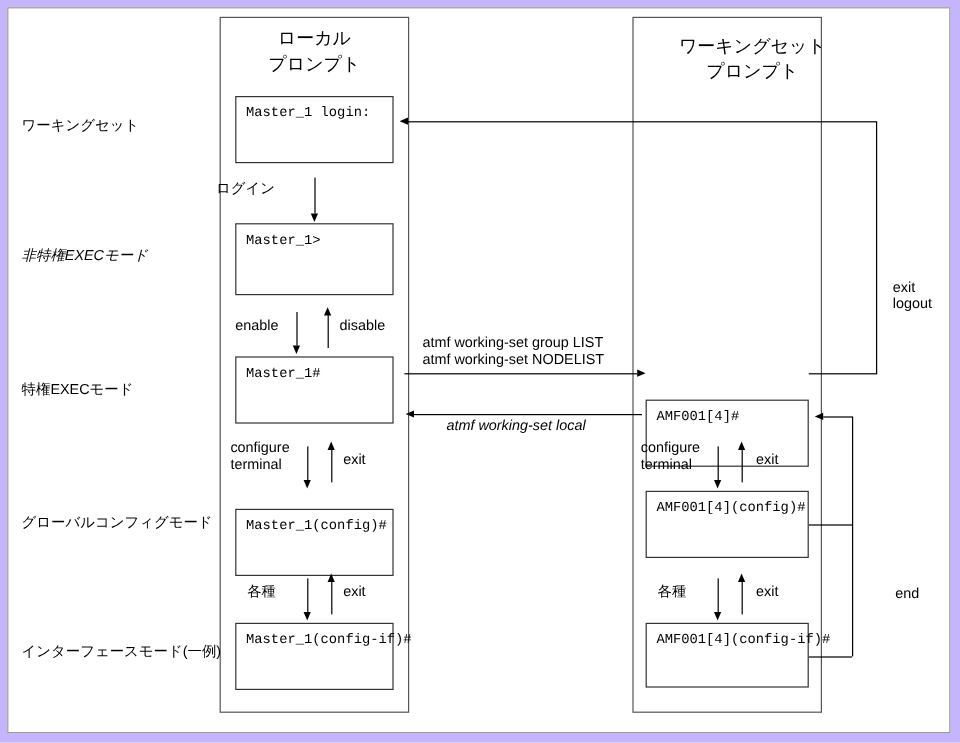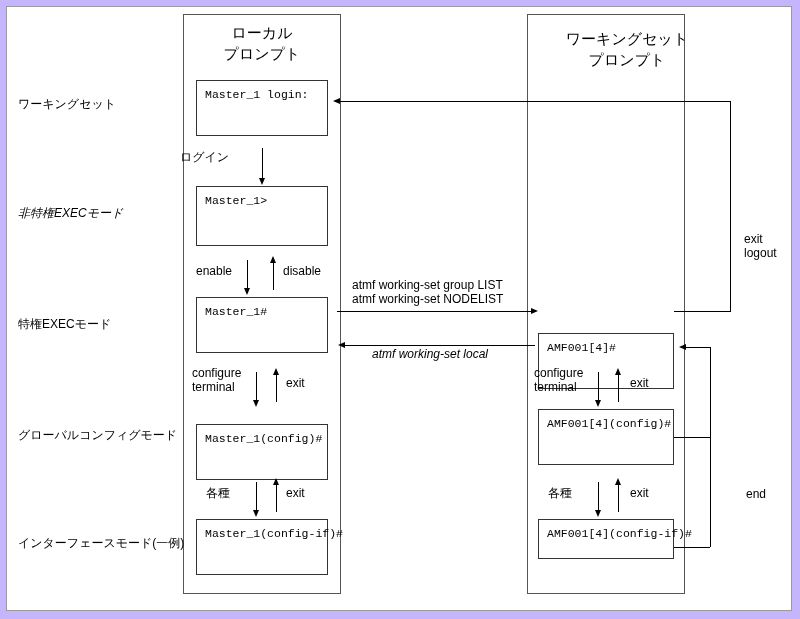--- a/index.html
+++ b/index.html
@@ -152,21 +152,21 @@
   <div class="term" style="left:196px;top:519px;width:132px;height:56px;">
     <div class="term-label">Master_1(config-if)#</div>
   </div>
 
   <div class="term" style="left:538px;top:297px;width:136px;height:56px;margin-top:36px;">
     <div class="term-label">AMF001[4]#</div>
   </div>
   <div class="term" style="left:538px;top:409px;width:136px;height:56px;">
     <div class="term-label">AMF001[4](config)#</div>
   </div>
-  <div class="term" style="left:538px;top:519px;width:136px;height:40px;">
+  <div class="term" style="left:538px;top:519px;width:136px;height:54px;">
     <div class="term-label">AMF001[4](config-if)#</div>
   </div>
 
   <div class="vline" style="left:262px;top:148px;height:30px;"></div>
   <div class="arrow-down" style="left:258.5px;top:178px;"></div>
   <div class="ann" style="left:180px;top:150px;">ログイン</div>
 
   <div class="vline" style="left:247px;top:260px;height:28px;"></div>
   <div class="arrow-down" style="left:243.5px;top:288px;"></div>
   <div class="ann" style="left:196px;top:264px;">enable</div>

